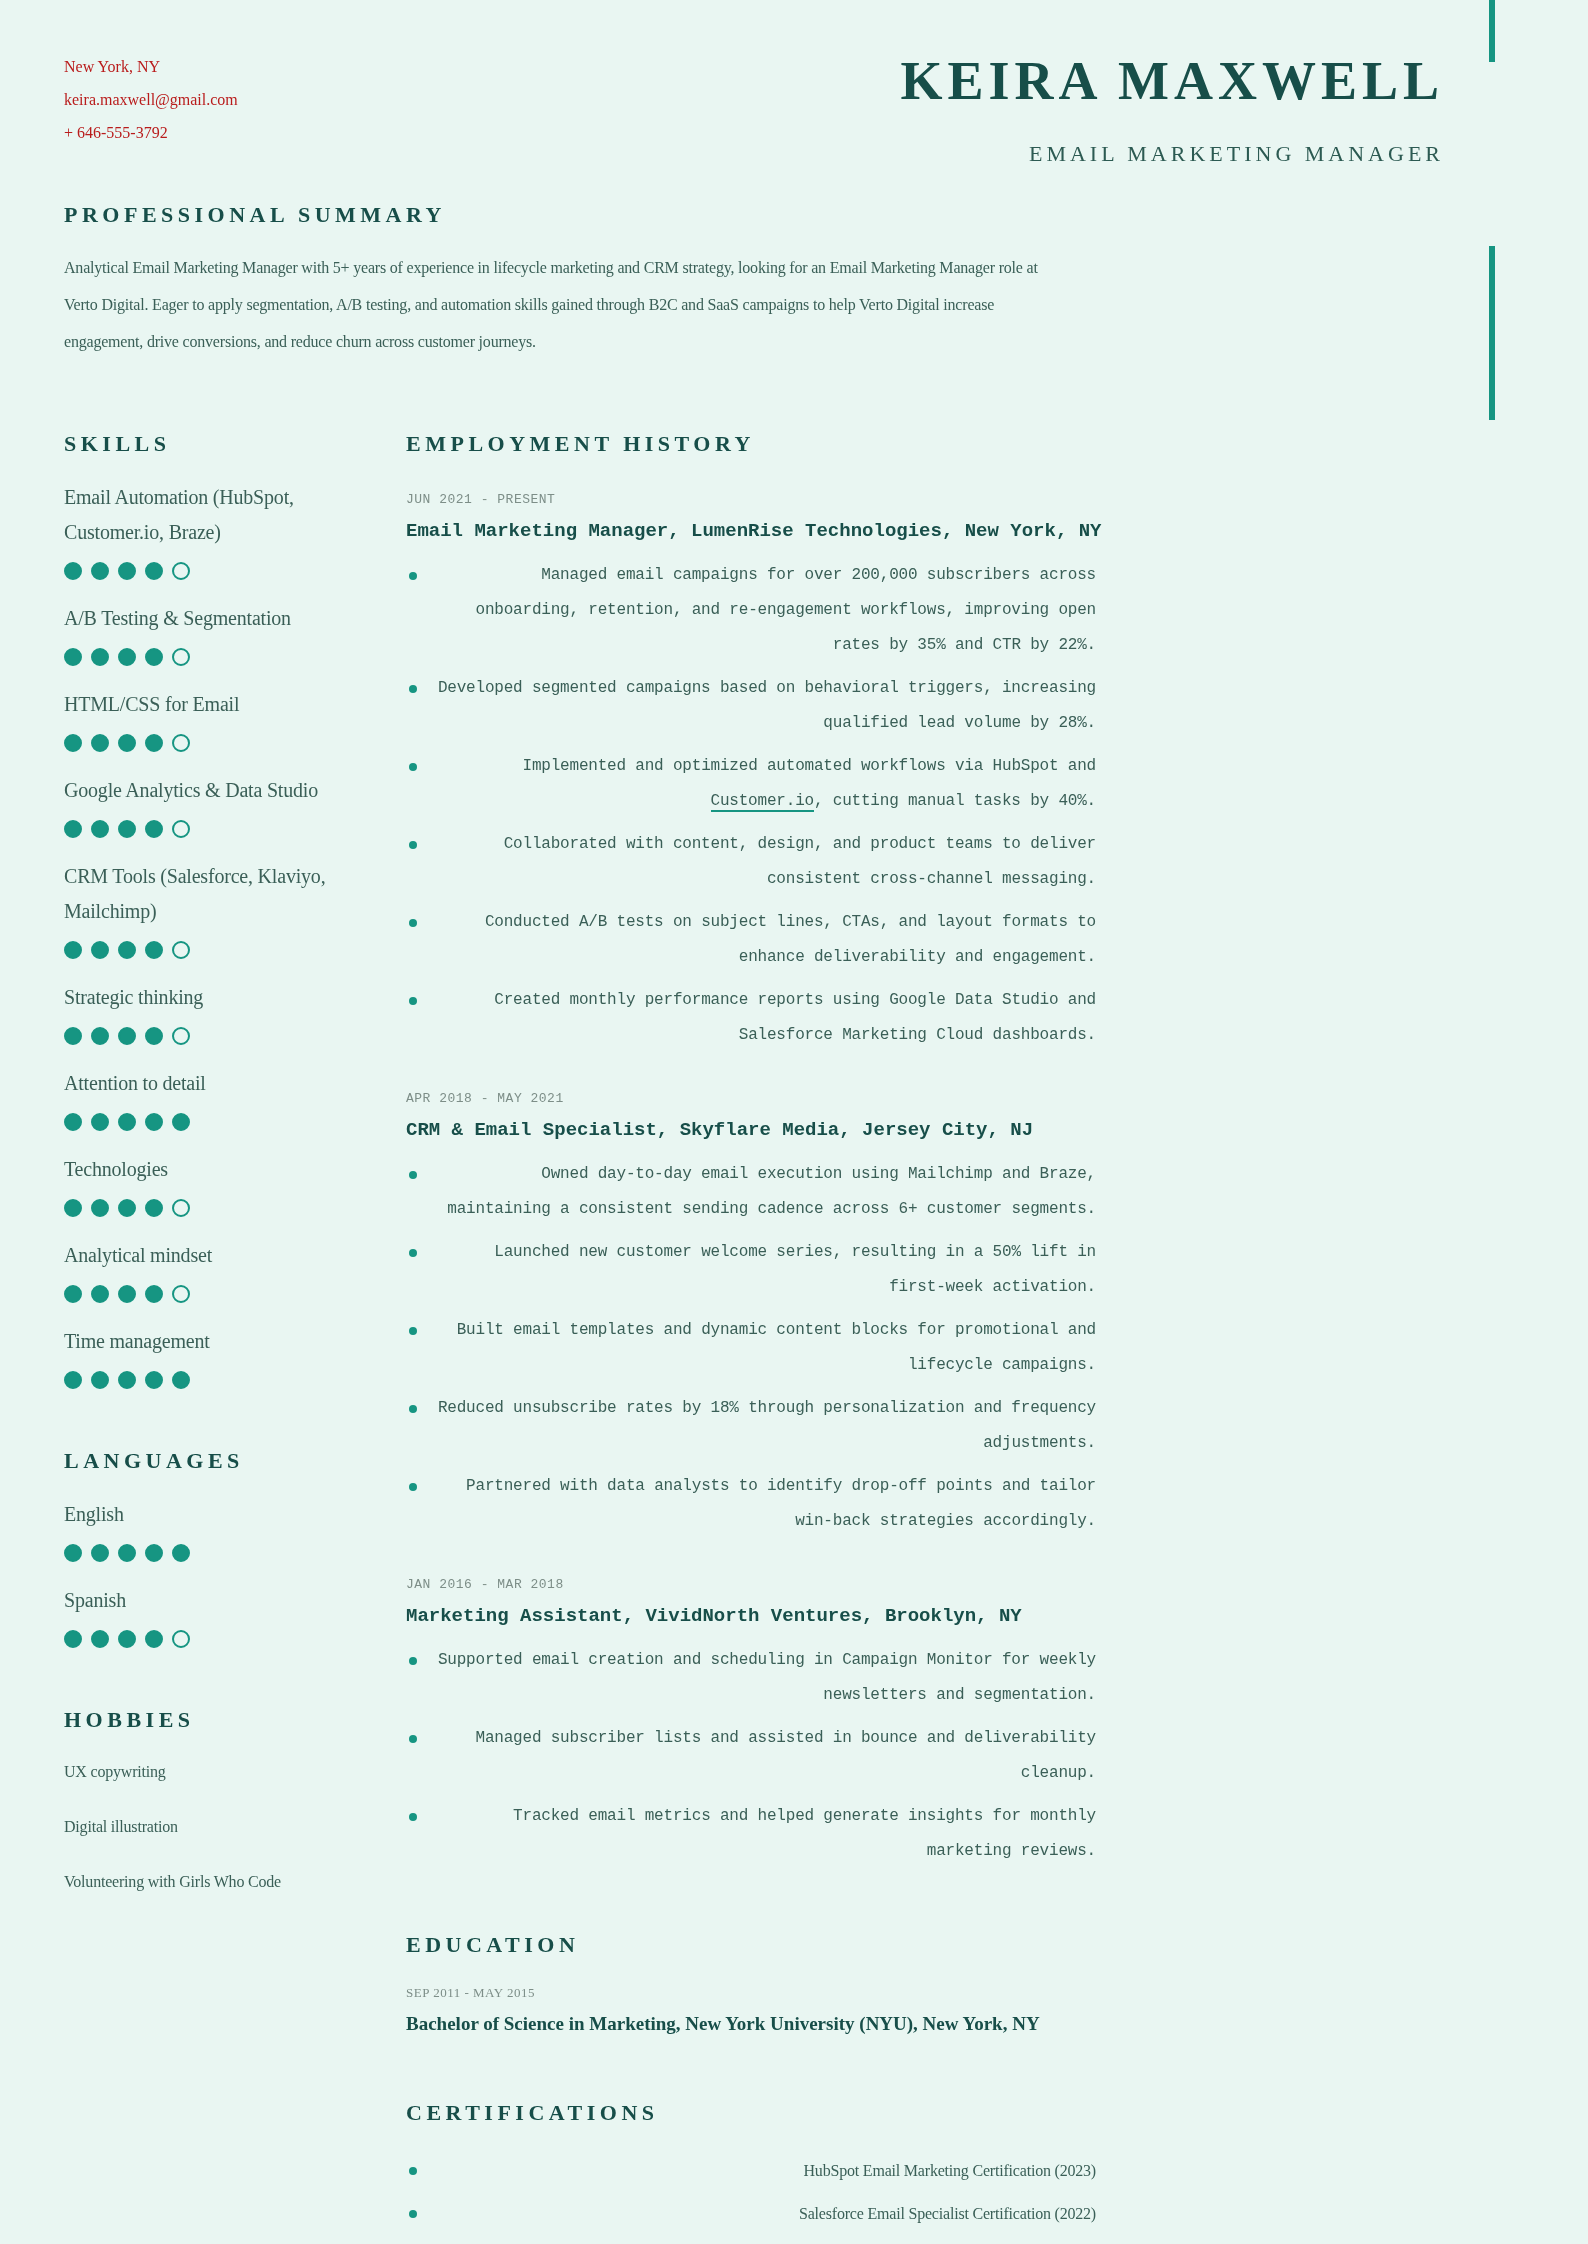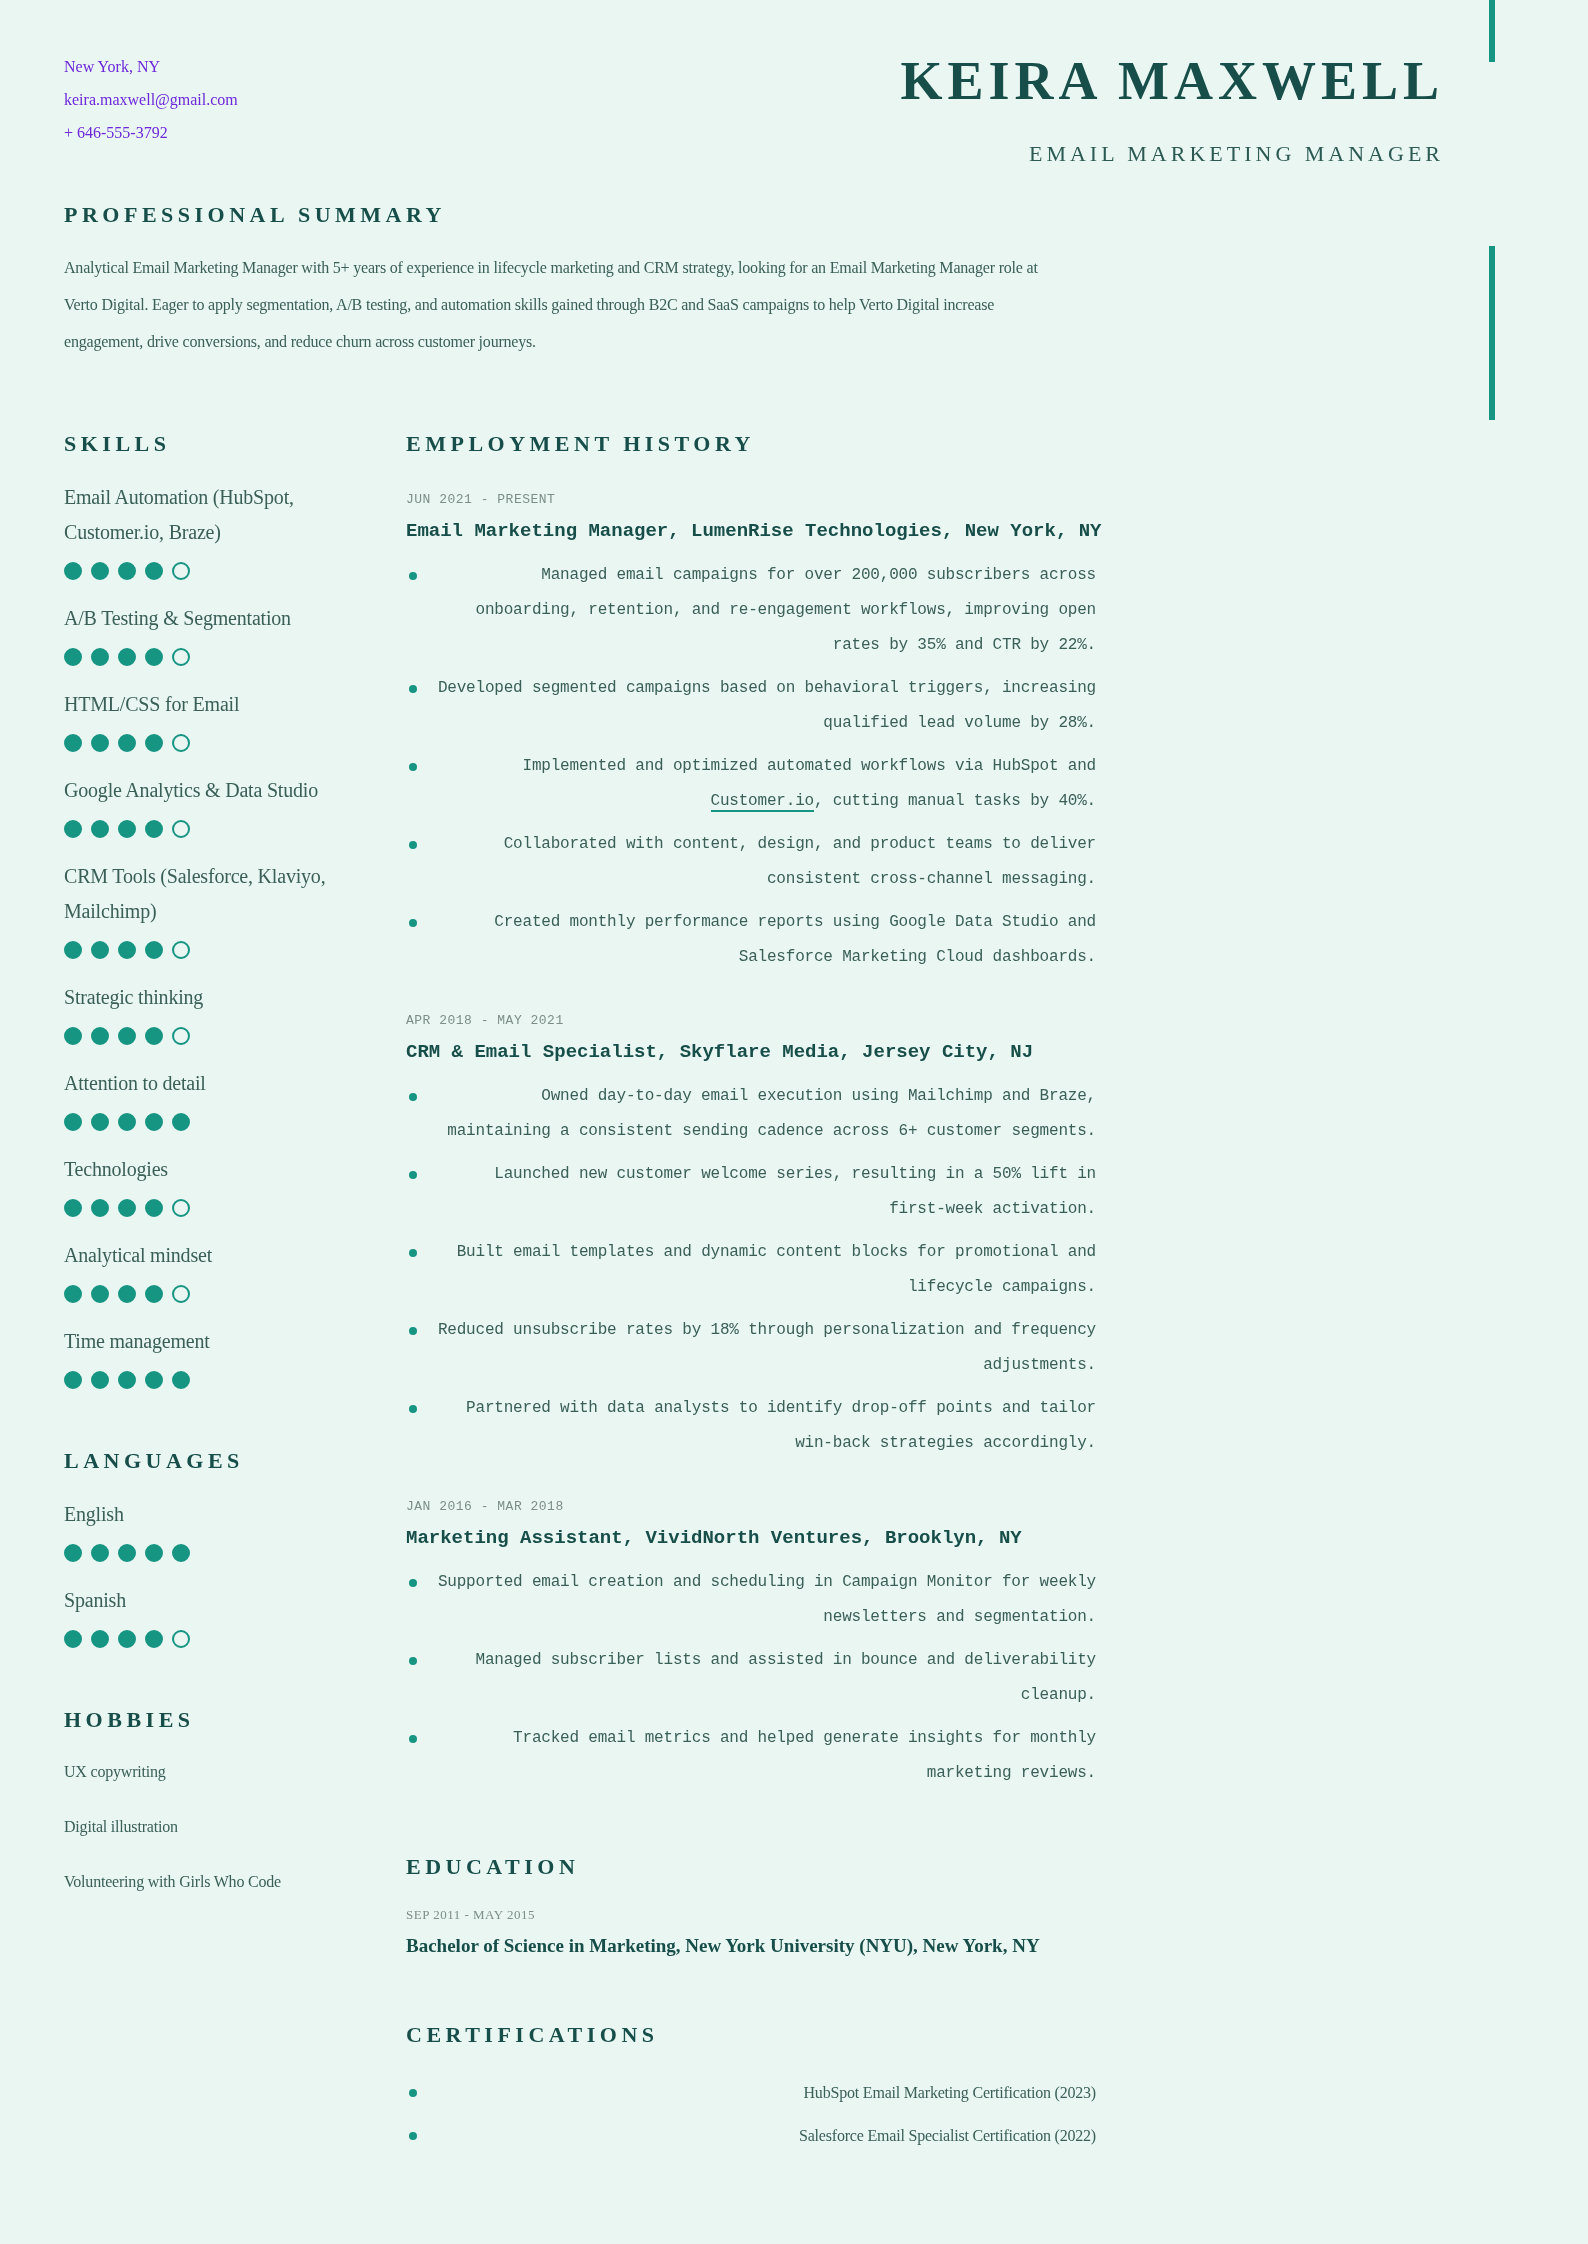--- a/index.html
+++ b/index.html
@@ -13,21 +13,21 @@
   }
   .page { position: relative; width: 1588px; height: 2244px; }
   .accent-bar { position: absolute; left: 1489px; width: 6px; background: #169582; }
   .accent-bar.top { top: 0; height: 62px; }
   .accent-bar.mid { top: 246px; height: 174px; }
 
   .content { padding: 50px 64px 0 64px; }
 
   
   .header-row { display: flex; justify-content: space-between; align-items: flex-start; }
-  .contact { font-size: 16px; line-height: 33px; color: #6d28d9; }
+  .contact { font-size: 16px; line-height: 33px; color: #b91c1c; }
   .name-block { text-align: right; margin-right: 80px; margin-top: 2px; }
   .person-name {
     font-size: 54px; font-weight: 700; letter-spacing: 5px;
     color: #174e49; line-height: 1.1; white-space: nowrap;
   }
   .person-title {
     margin-top: 30px; font-size: 22px; letter-spacing: 4px;
     color: #2c5a52; white-space: nowrap;
   }
 
@@ -262,20 +262,21 @@
           <h2 class="section-heading">EMPLOYMENT HISTORY</h2>
           <div class="jobs">
               <div class="job">
                 <div class="date-label">JUN 2021 - PRESENT</div>
                 <h3 class="item-title">Email Marketing Manager, LumenRise Technologies, New York, NY</h3>
                 <ul class="bullets">
                   <li class="bullet">Managed email campaigns for over 200,000 subscribers across onboarding, retention, and re-engagement workflows, improving open rates by 35% and CTR by 22%.</li>
                   <li class="bullet">Developed segmented campaigns based on behavioral triggers, increasing qualified lead volume by 28%.</li>
                   <li class="bullet">Implemented and optimized automated workflows via HubSpot and <a class="inline-link" href="#">Customer.io</a>, cutting manual tasks by 40%.</li>
                   <li class="bullet">Collaborated with content, design, and product teams to deliver consistent cross-channel messaging.</li>
+                  <li class="bullet">Conducted A/B tests on subject lines, CTAs, and layout formats to enhance deliverability and engagement.</li>
                   <li class="bullet">Created monthly performance reports using Google Data Studio and Salesforce Marketing Cloud dashboards.</li>
                 </ul>
               </div>
               <div class="job">
                 <div class="date-label">APR 2018 - MAY 2021</div>
                 <h3 class="item-title">CRM &amp; Email Specialist, Skyflare Media, Jersey City, NJ</h3>
                 <ul class="bullets">
                   <li class="bullet">Owned day-to-day email execution using Mailchimp and Braze, maintaining a consistent sending cadence across 6+ customer segments.</li>
                   <li class="bullet">Launched new customer welcome series, resulting in a 50% lift in first-week activation.</li>
                   <li class="bullet">Built email templates and dynamic content blocks for promotional and lifecycle campaigns.</li>

